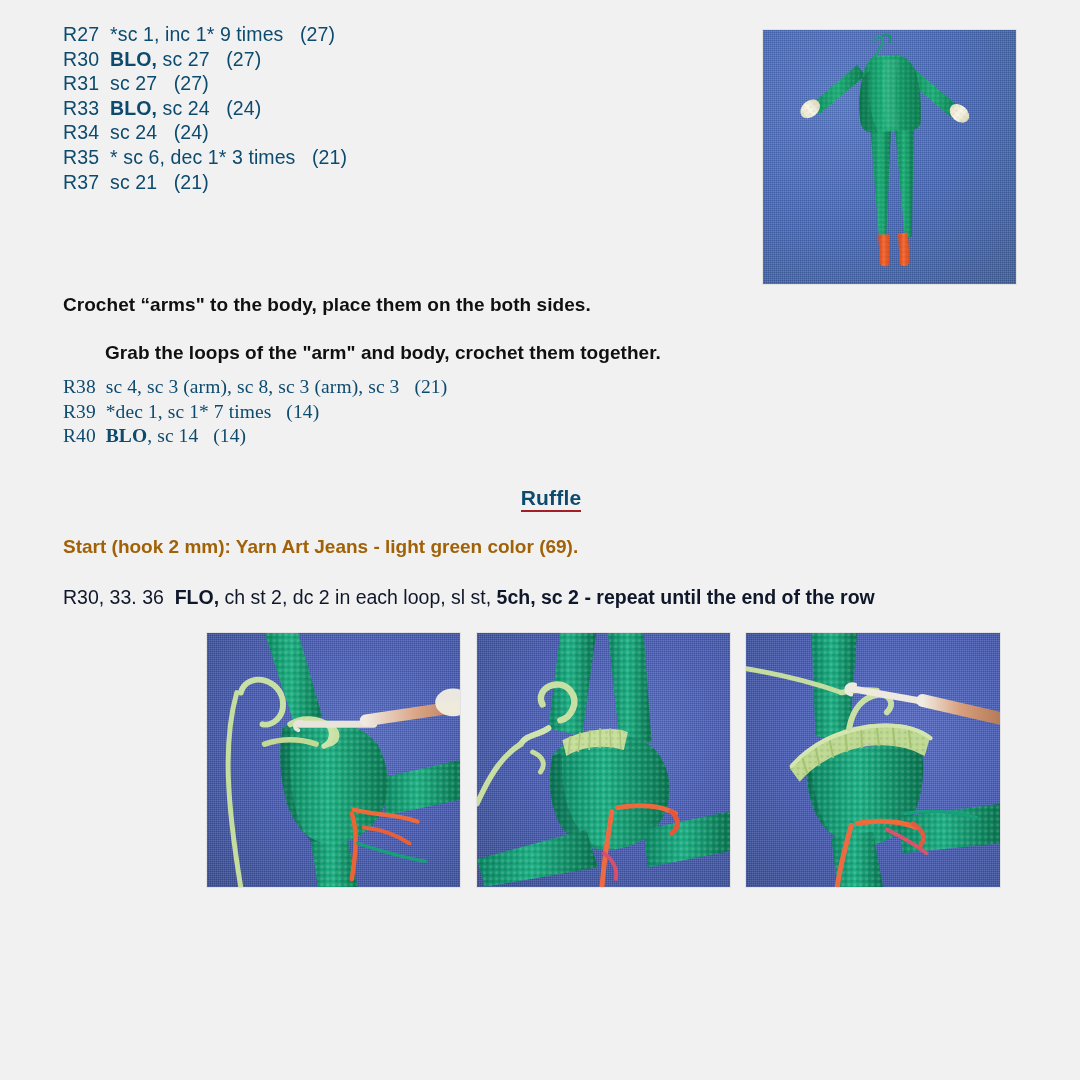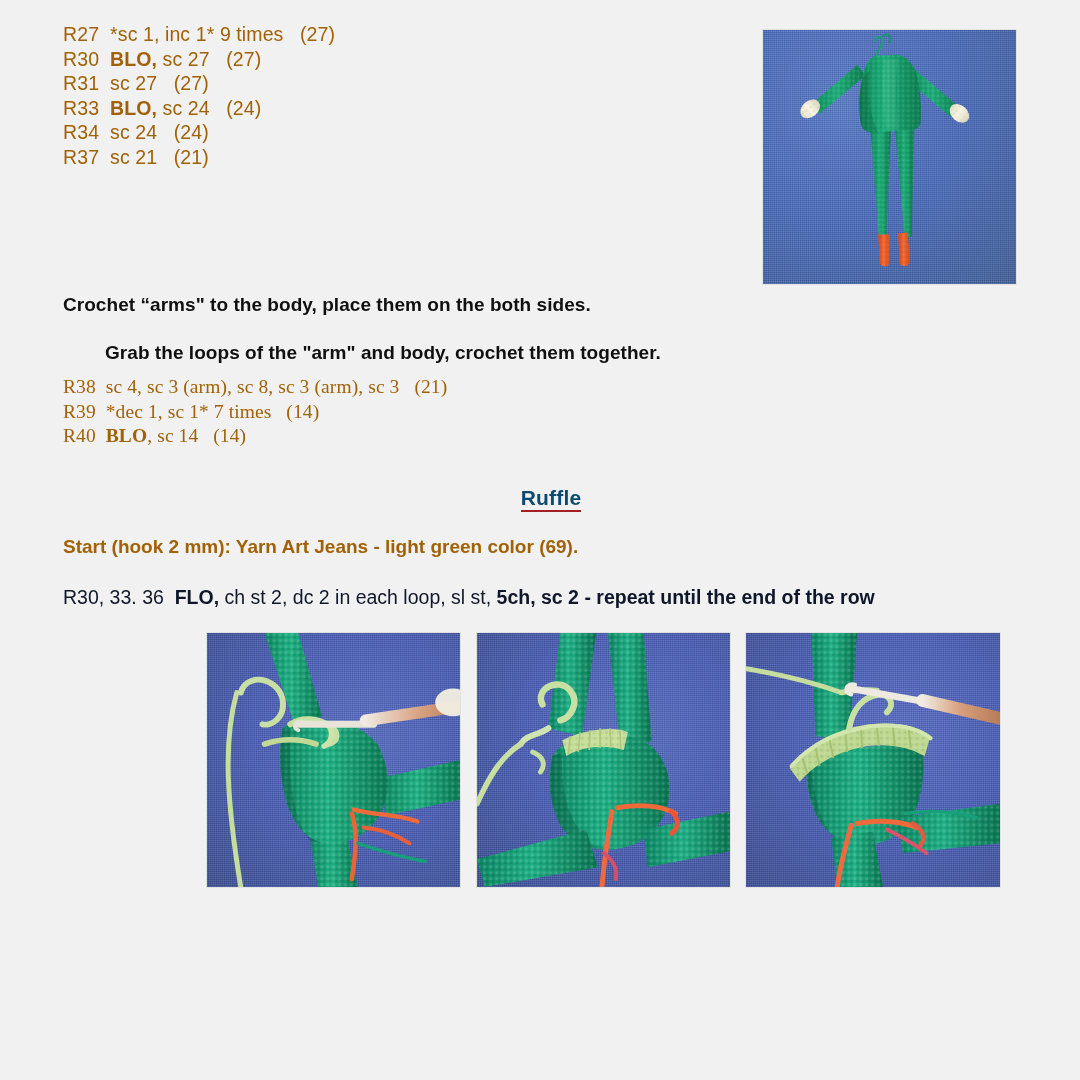--- a/index.html
+++ b/index.html
@@ -25,21 +25,21 @@
     position: absolute;
     left: 63px;
     top: 22px;
     width: 690px;
   }
   .row-line {
     font-size: 19.5px;
     line-height: 24.6px;
     letter-spacing: 0.1px;
     white-space: pre;
-    color: #a16207;
+    color: #0c4a6e;
   }
   .row-line .b { font-weight: bold; }
 
   
   .note {
     position: absolute;
     left: 63px;
     font-size: 19px;
     font-weight: bold;
     letter-spacing: 0.05px;
@@ -146,20 +146,21 @@
 <body>
 
 <div class="page">
 
   <div class="rows-block">
     <div class="row-line"><span>R27  *sc 1, inc 1* 9 times   (27)</span><span class="b"></span><span></span></div>
     <div class="row-line"><span>R30  </span><span class="b">BLO,</span><span> sc 27   (27)</span></div>
     <div class="row-line"><span>R31  sc 27   (27)</span><span class="b"></span><span></span></div>
     <div class="row-line"><span>R33  </span><span class="b">BLO,</span><span> sc 24   (24)</span></div>
     <div class="row-line"><span>R34  sc 24   (24)</span><span class="b"></span><span></span></div>
+    <div class="row-line"><span>R35  * sc 6, dec 1* 3 times   (21)</span><span class="b"></span><span></span></div>
     <div class="row-line"><span>R37  sc 21   (21)</span><span class="b"></span><span></span></div>
   </div>
 
   <div class="note note-1">Crochet “arms" to the body, place them on the both sides.</div>
   <div class="note note-2">Grab the loops of the "arm" and body, crochet them together.</div>
 
   <div class="rows-block-2">
     <div class="row-line"><span>R38  sc 4, sc 3 (arm), sc 8, sc 3 (arm), sc 3   (21)</span><span class="b"></span><span></span></div>
     <div class="row-line"><span>R39  *dec 1, sc 1* 7 times   (14)</span><span class="b"></span><span></span></div>
     <div class="row-line"><span>R40  </span><span class="b">BLO</span><span>, sc 14   (14)</span></div>

